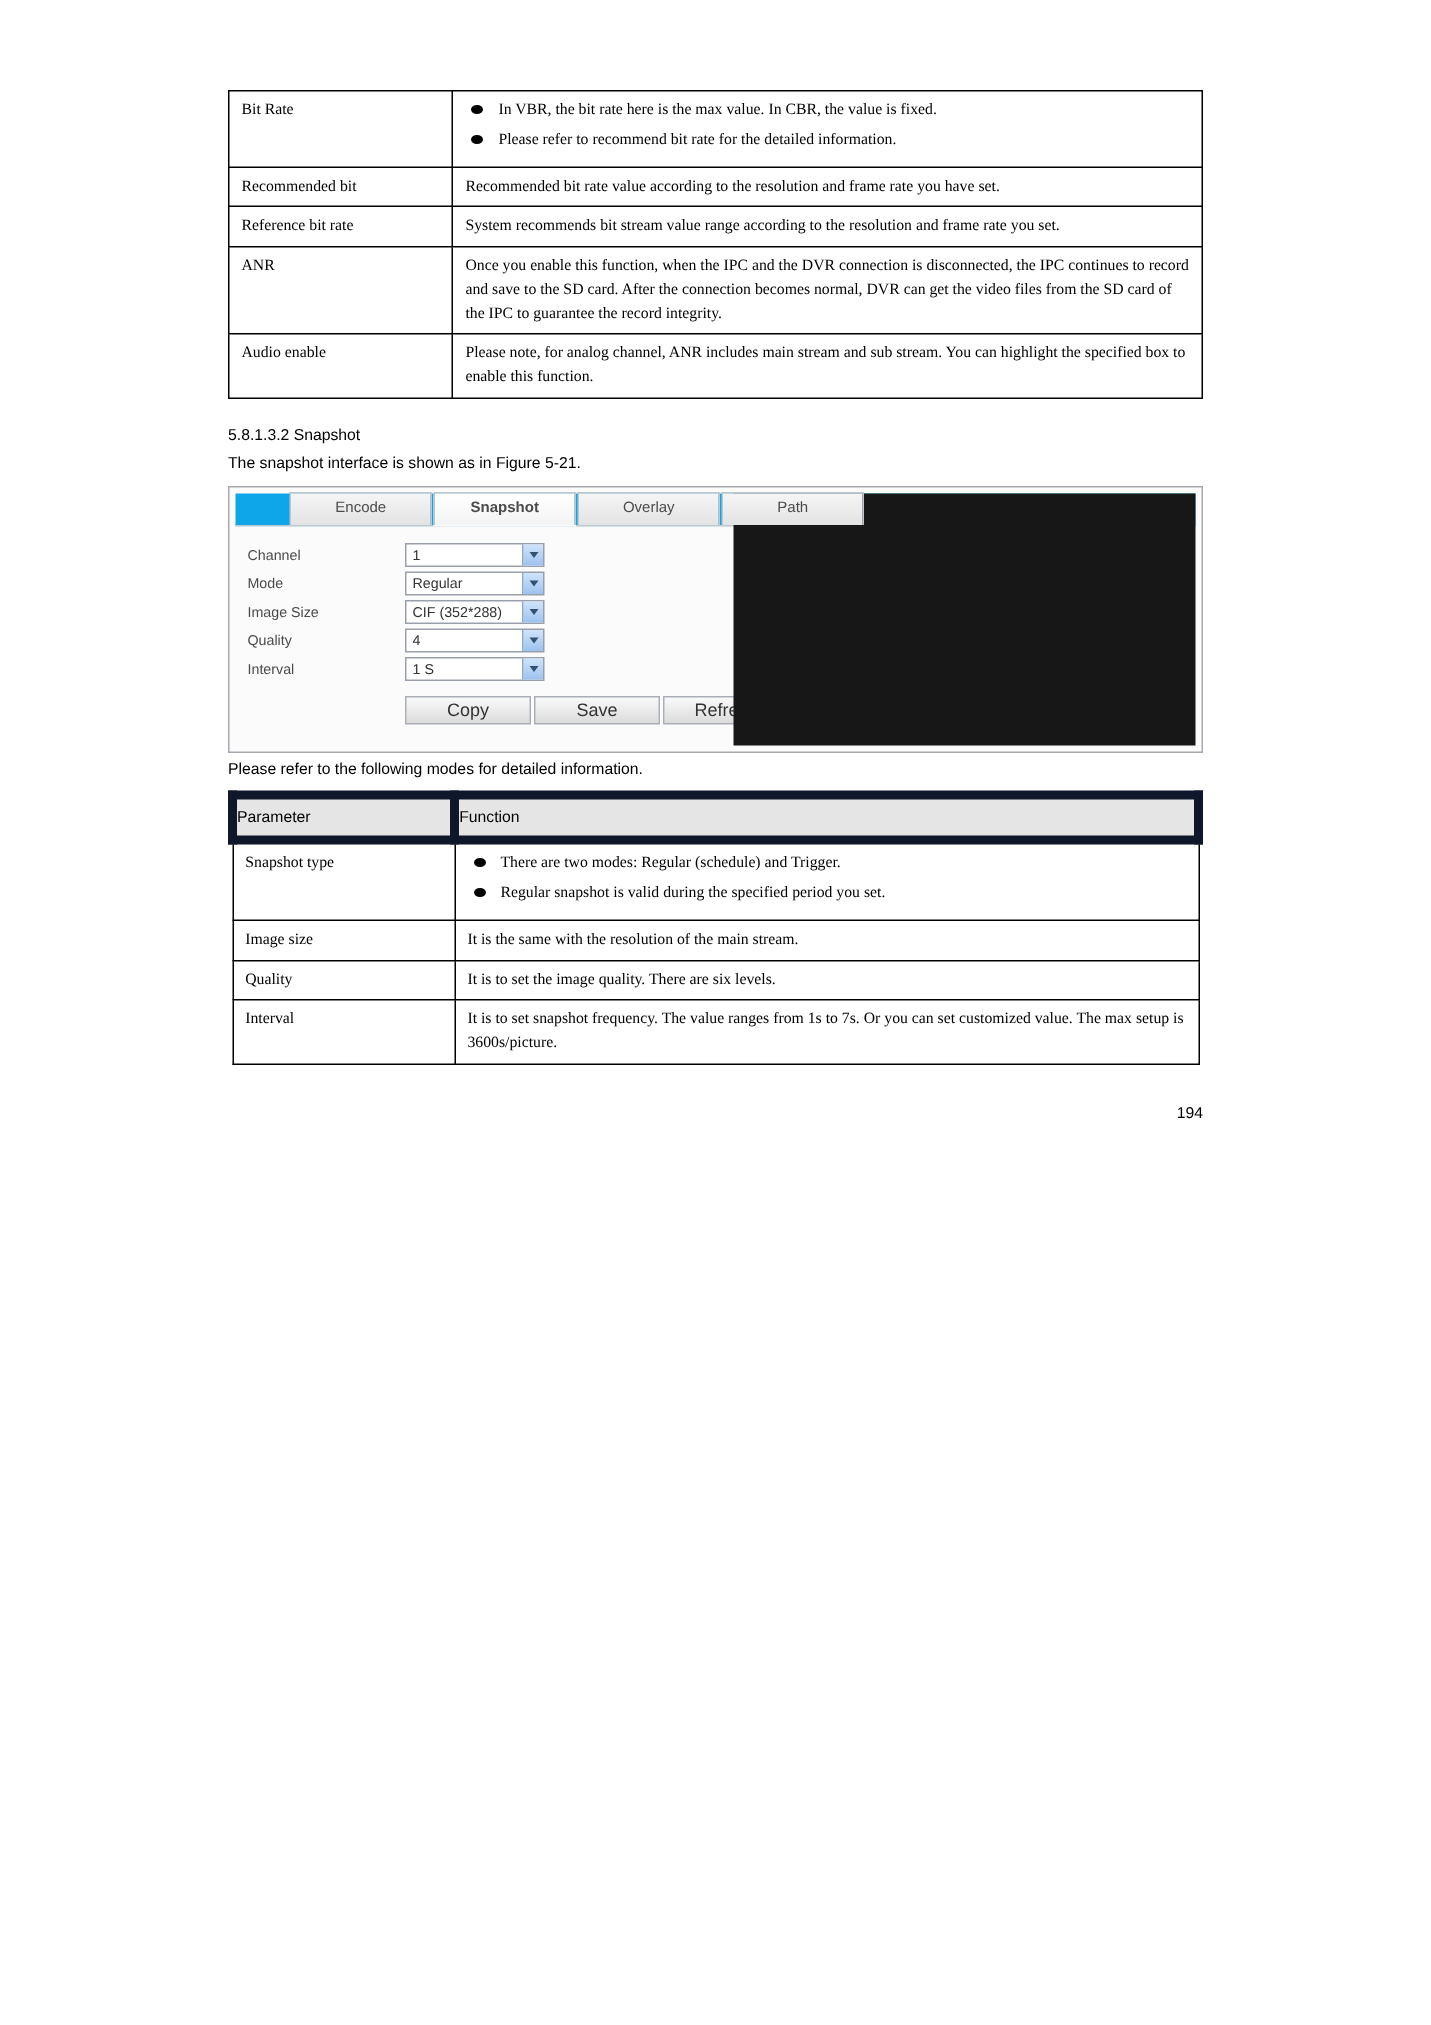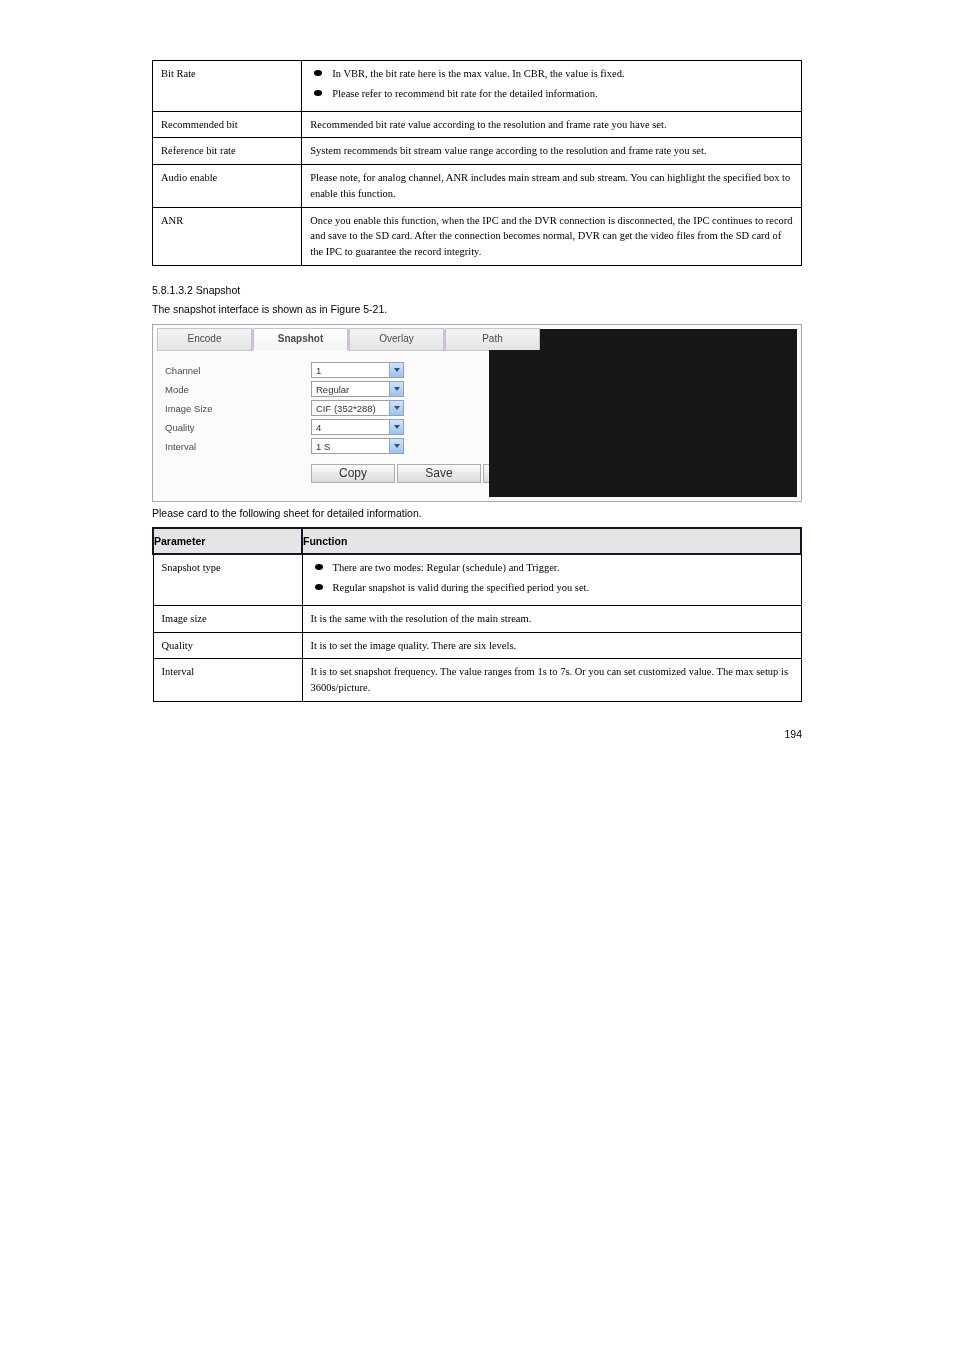--- a/index.html
+++ b/index.html
@@ -20,25 +20,25 @@
   }
   table.doc-table td {
     border: 1px solid #000;
     padding: 5px 8px;
     vertical-align: top;
     line-height: 1.5;
     font-family: Liberation Serif, serif;
   }
   table.doc-table td.param { width: 23%; }
   table.doc-table th {
-    border: 2px solid #0f172a;
+    border: 6px solid #0f172a;
     background: #e5e5e5;
     padding: 6px 0;
     text-align: left;
-    font-weight: bold;
+    font-weight: normal;
   }
   ul.bul { list-style: none; padding-left: 0; }
   ul.bul li { position: relative; padding-left: 22px; margin-bottom: 4px; }
   ul.bul li::before {
     content: "";
     position: absolute;
     left: 4px;
     top: 4px;
     width: 8px;
     height: 6px;
@@ -53,23 +53,24 @@
     width: 100%;
     border: 1px solid #a6a9b0;
     background: #fbfbfc;
     padding: 4px;
     position: relative;
     margin-bottom: 4px;
   }
   .ui-tabs {
     display: flex;
     align-items: flex-end;
-    background: #f0abfc;
+    background: #0ea5e9;
     height: 22px;
     border-bottom: 1px solid #c1c5cc;
+    padding-left: 36px;
   }
   .ui-tab {
     width: 95px;
     height: 22px;
     line-height: 20px;
     text-align: center;
     font-size: 10px;
     color: #4b4b4b;
     border: 1px solid #c1c5cc;
     border-bottom: none;
@@ -80,21 +81,20 @@
   .ui-tab.active {
     background: linear-gradient(#fff,#f4f4f4);
     font-weight: bold;
     z-index: 2;
     box-shadow: 0 1px 0 #fbfbfc;
   }
   .ui-body {
     display: flex;
     background: #fbfbfc;
     padding: 10px 8px 14px 8px;
-    gap: 41px;
   }
   .ui-left { width: 105px; flex-shrink: 0; }
   .ui-right { flex: 1; }
   .ui-row { display: flex; align-items: center; height: 19px; margin-bottom: 0px; }
   .ui-label { font-size: 9.5px; color: #4a4a4a; }
   .ui-select {
     display: flex;
     width: 93px;
     height: 16px;
     border: 1px solid #9aa0ab;
@@ -146,26 +146,26 @@
       </tr>
       <tr>
         <td class="param">Recommended bit </td>
         <td>Recommended bit rate value according to the resolution and frame rate you have set.</td>
       </tr>
       <tr>
         <td class="param">Reference bit rate </td>
         <td>System recommends bit stream value range according to the resolution and frame rate you set.</td>
       </tr>
       <tr>
+        <td class="param">ANR </td>
+        <td>Once you enable this function, when the IPC and the DVR connection is disconnected, the IPC continues to record and save to the SD card. After the connection becomes normal, DVR can get the video files from the SD card of the IPC to guarantee the record integrity.</td>
+      </tr>
+      <tr>
         <td class="param">Audio enable </td>
         <td>Please note, for analog channel, ANR includes main stream and sub stream. You can highlight the specified box to enable this function. </td>
-      </tr>
-      <tr>
-        <td class="param">ANR </td>
-        <td>Once you enable this function, when the IPC and the DVR connection is disconnected, the IPC continues to record and save to the SD card. After the connection becomes normal, DVR can get the video files from the SD card of the IPC to guarantee the record integrity.</td>
       </tr>
     </tbody>
   </table>
 
   <p class="section-title">
     <span>5.8.1.3.2</span>
     <span>Snapshot</span>
   </p>
   <p class="section-text">The snapshot interface is shown as in Figure 5-21.</p>
 
@@ -230,21 +230,21 @@
           <div class="ui-btn">Copy</div>
           <div class="ui-btn">Save</div>
           <div class="ui-btn">Refresh</div>
           <div class="ui-btn">Default</div>
         </div>
       </div>
     </div>
   </div>
 
 
-  <p class="section-text">Please card to the following sheet for detailed information. </p>
+  <p class="section-text">Please refer to the following modes for detailed information. </p>
 
   <table class="doc-table">
     <thead>
       <tr>
         <th>Parameter</th>
         <th>Function</th>
       </tr>
     </thead>
     <tbody>
       <tr>

